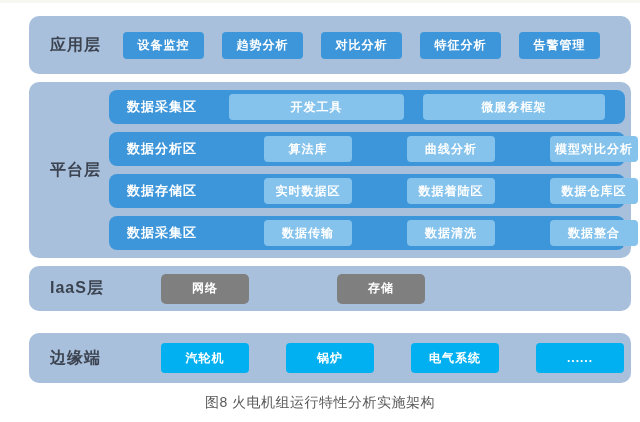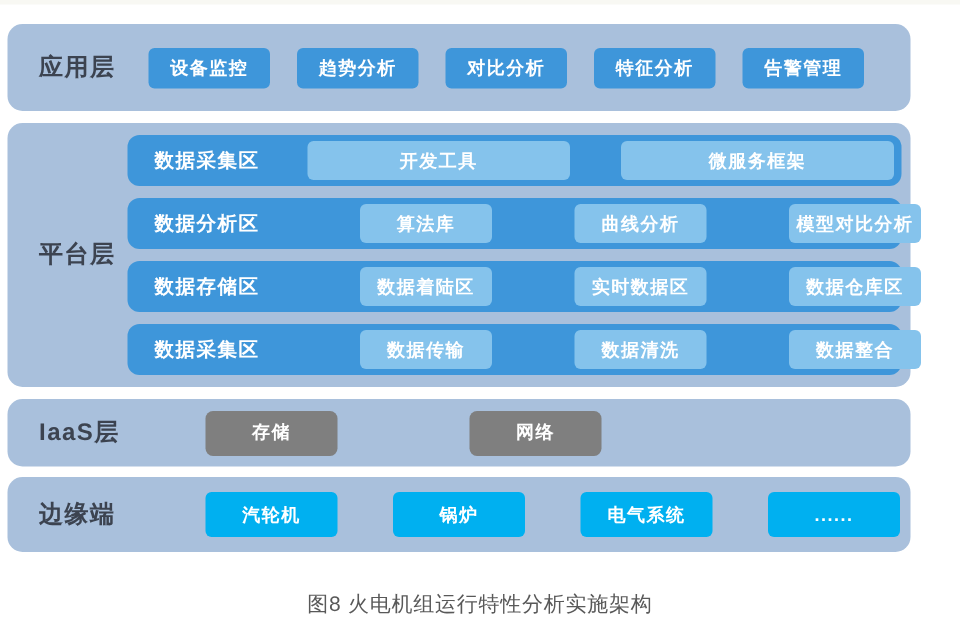--- a/index.html
+++ b/index.html
@@ -14,21 +14,21 @@
   * { margin: 0; padding: 0; box-sizing: border-box; }
   html, body { background: #ffffff; }
   body {
     width: 640px; height: 422px; position: relative; overflow: hidden;
     font-family: "Liberation Sans", "DejaVu Sans", sans-serif;
   }
   .top-strip {
     position: absolute; top: 0; left: 0; width: 640px; height: 3px;
     background: #f8f8f3;
   }
-  .diagram { position: absolute; left: 5px; top: 16px; width: 602px; }
+  .diagram { position: absolute; left: 29px; top: 16px; width: 602px; }
 
   .layer {
     background: var(--layer-bg);
     border-radius: 10px;
     display: flex; align-items: center;
     padding-left: 21px;
     width: 602px;
   }
   .layer-label {
     color: var(--label-color);
@@ -62,34 +62,34 @@
   .prow {
     height: 34px; border-radius: 8px; background: var(--btn-blue);
     display: flex; align-items: center; padding-left: 18px;
   }
   .prow-label {
     color: #ffffff; font-size: 13px; font-weight: 700;
     letter-spacing: 1px; width: 102px; flex: none;
   }
   .prow-items { display: flex; align-items: center; }
   .prow-items-spread { gap: 55px; margin-left: 35px; }
-  .prow-items-dev { gap: 34px; }
+  .prow-items-dev { gap: 19px; }
   .btn-light { height: 26px; border-radius: 4px; background: var(--btn-light); }
   .btn-w88 { width: 88px; }
   .btn-dev-tools { width: 175px; }
   .btn-micro { width: 182px; }
 
   
   .layer-iaas { height: 45px; margin-top: 8px; }
   .layer-iaas .layer-label { width: 111px; }
   .layer-iaas .btn-row { display: flex; gap: 88px; }
   .btn-iaas { width: 88px; height: 30px; border-radius: 5px; background: var(--btn-gray); }
 
   
-  .layer-edge { height: 50px; margin-top: 7px; }
+  .layer-edge { height: 50px; margin-top: 22px; }
   .layer-edge .layer-label { width: 111px; }
   .layer-edge .btn-row { display: flex; gap: 37px; }
   .btn-edge { width: 88px; height: 30px; border-radius: 4px; background: var(--btn-cyan); }
 
   .caption {
     position: absolute; top: 394px; left: 0; width: 640px;
     text-align: center;
     color: var(--caption-color);
     font-size: 14px;
     letter-spacing: 0.5px;
@@ -130,43 +130,43 @@
         <div class="prow-items prow-items-spread">
           <div class="btn btn-light btn-w88">算法库</div>
           <div class="btn btn-light btn-w88">曲线分析</div>
           <div class="btn btn-light btn-w88">模型对比分析</div>
         </div>
       </div>
 
       <div class="prow">
         <div class="prow-label">数据存储区</div>
         <div class="prow-items prow-items-spread">
+          <div class="btn btn-light btn-w88">实时数据区</div>
           <div class="btn btn-light btn-w88">数据着陆区</div>
-          <div class="btn btn-light btn-w88">实时数据区</div>
           <div class="btn btn-light btn-w88">数据仓库区</div>
         </div>
       </div>
 
       <div class="prow">
         <div class="prow-label">数据采集区</div>
         <div class="prow-items prow-items-spread">
           <div class="btn btn-light btn-w88">数据传输</div>
           <div class="btn btn-light btn-w88">数据清洗</div>
           <div class="btn btn-light btn-w88">数据整合</div>
         </div>
       </div>
 
     </div>
   </div>
 
   <div class="layer layer-iaas">
     <div class="layer-label">IaaS层</div>
     <div class="btn-row">
+      <div class="btn btn-iaas">网络</div>
       <div class="btn btn-iaas">存储</div>
-      <div class="btn btn-iaas">网络</div>
     </div>
   </div>
 
   <div class="layer layer-edge">
     <div class="layer-label">边缘端</div>
     <div class="btn-row">
       <div class="btn btn-edge">汽轮机</div>
       <div class="btn btn-edge">锅炉</div>
       <div class="btn btn-edge">电气系统</div>
       <div class="btn btn-edge">......</div>

